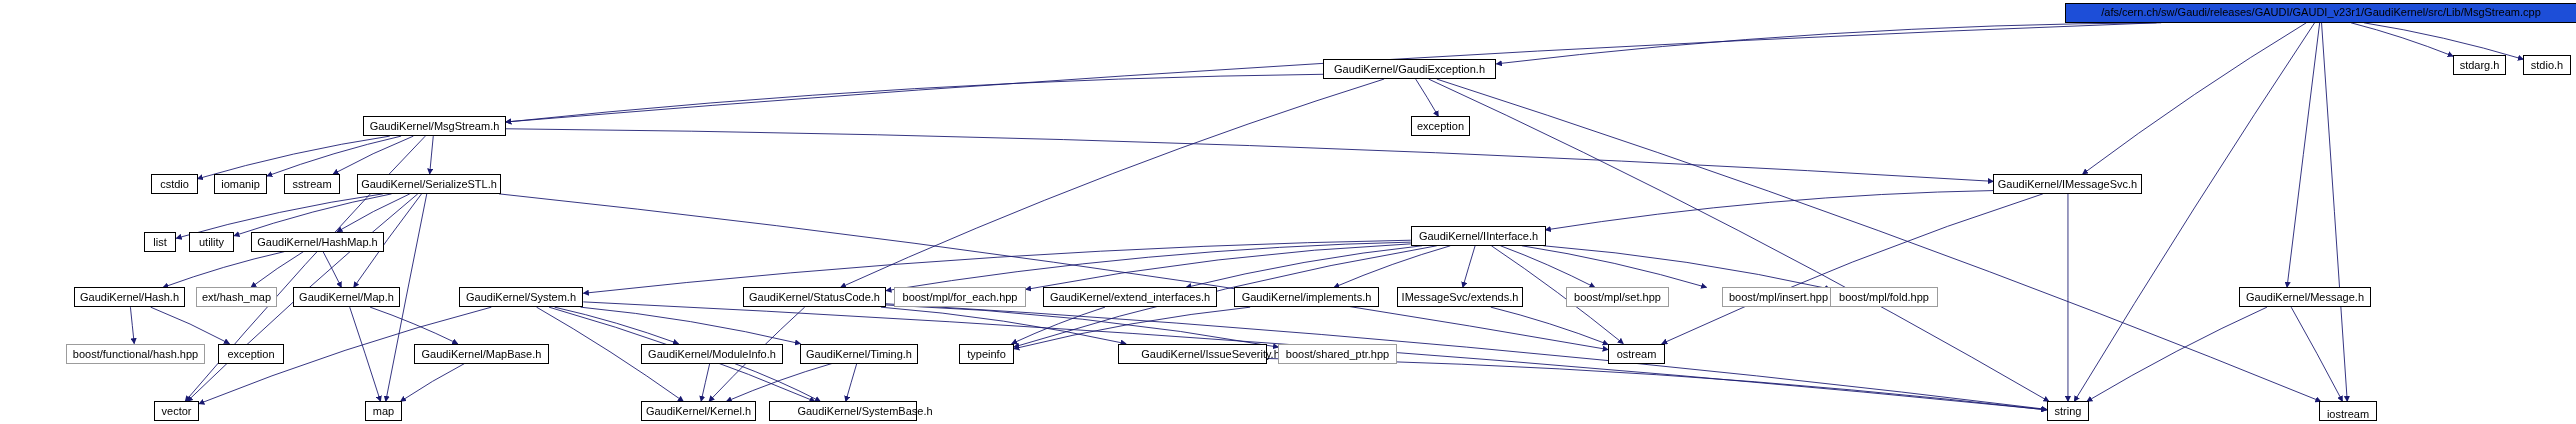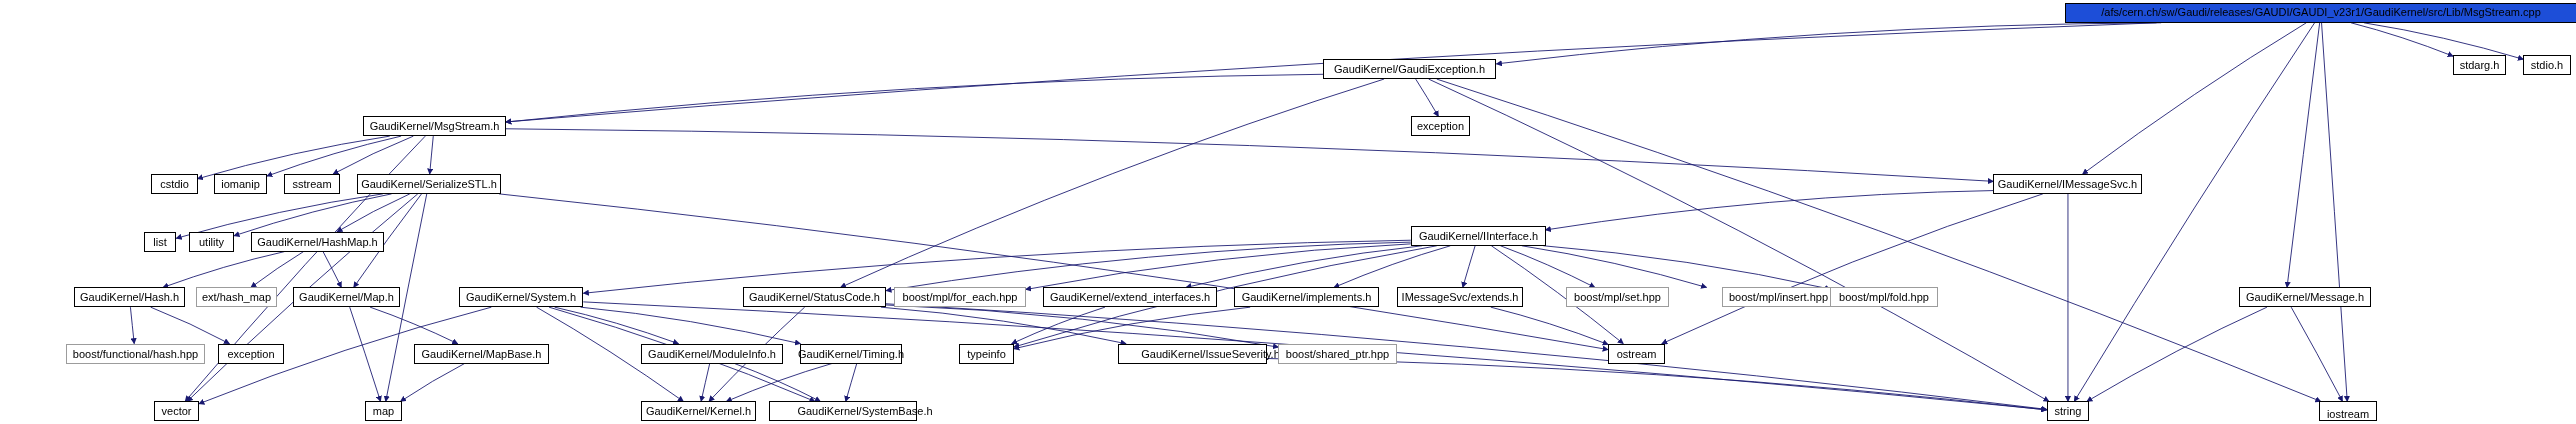--- a/index.html
+++ b/index.html
@@ -181,21 +181,21 @@
     </div>
     <div class="node" style="left: 218px; top: 344px; width: 66px; height: 20px;">
       <span>exception</span>
     </div>
     <div class="node" style="left: 414px; top: 344px; width: 135px; height: 20px;">
       <span>GaudiKernel/MapBase.h</span>
     </div>
     <div class="node" style="left: 641px; top: 344px; width: 142px; height: 20px;">
       <span>GaudiKernel/ModuleInfo.h</span>
     </div>
-    <div class="node" style="left: 800px; top: 344px; width: 102px; height: 20px;">
+    <div class="node" style="left: 800px; top: 344px; width: 118px; height: 20px;">
       <span>GaudiKernel/Timing.h</span>
     </div>
     <div class="node" style="left: 959px; top: 344px; width: 55px; height: 20px;">
       <span>typeinfo</span>
     </div>
     <div class="node" style="left: 1118px; top: 344px; width: 149px; height: 20px; padding-left: 36px;">
       <span>GaudiKernel/IssueSeverity.h</span>
     </div>
     <div class="node ext" style="left: 1278px; top: 344px; width: 119px; height: 20px;">
       <span>boost/shared_ptr.hpp</span>

